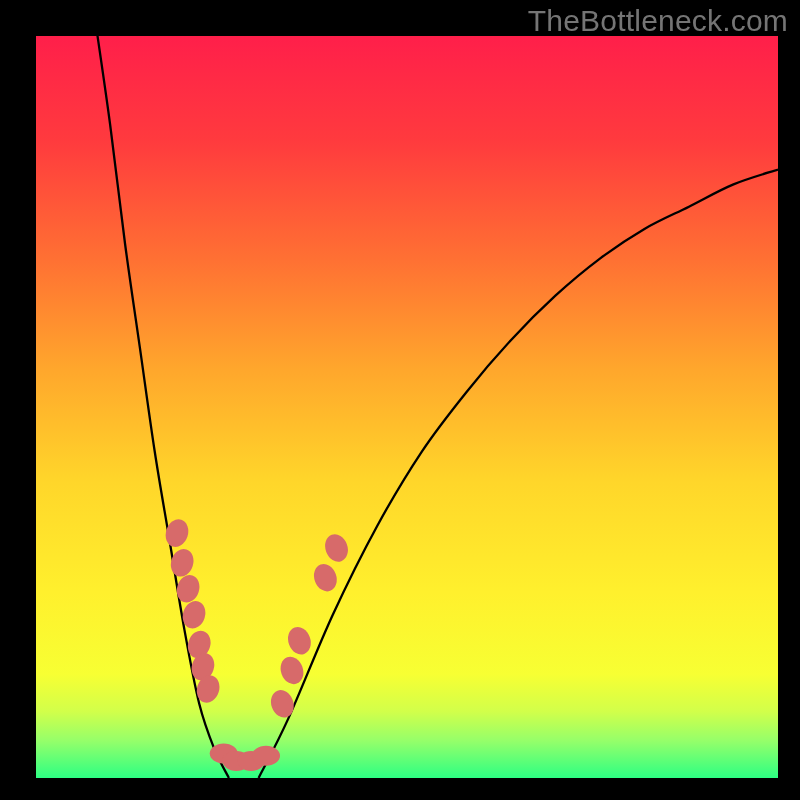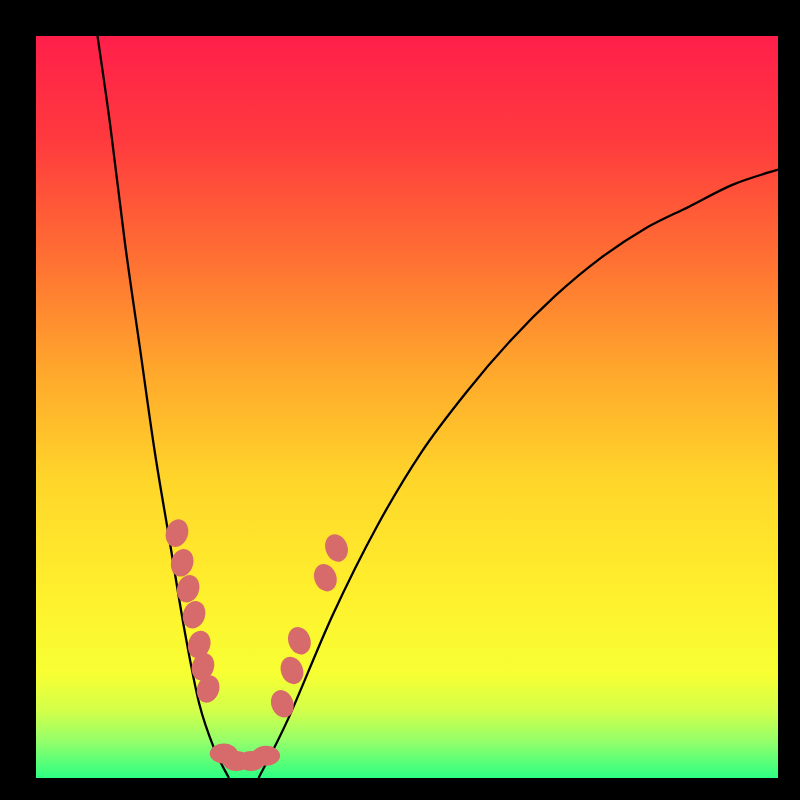--- a/index.html
+++ b/index.html
@@ -72,13 +72,14 @@
           <ellipse cx="251.17999999999998" cy="760.934" rx="14" ry="10" fill="#d76a6a"></ellipse>
           <ellipse cx="266.02" cy="755.74" rx="14" ry="10" fill="#d76a6a"></ellipse>
           <ellipse cx="282.34400000000005" cy="703.8000000000001" rx="11" ry="14" fill="#d76a6a" transform="rotate(-20 282.34400000000005 703.8000000000001)"></ellipse>
           <ellipse cx="291.99" cy="670.41" rx="11" ry="14" fill="#d76a6a" transform="rotate(-20 291.99 670.41)"></ellipse>
           <ellipse cx="299.40999999999997" cy="640.7299999999999" rx="11" ry="14" fill="#d76a6a" transform="rotate(-20 299.40999999999997 640.7299999999999)"></ellipse>
           <ellipse cx="325.38" cy="577.66" rx="11" ry="14" fill="#d76a6a" transform="rotate(-20 325.38 577.66)"></ellipse>
           <ellipse cx="336.51000000000005" cy="547.98" rx="11" ry="14" fill="#d76a6a" transform="rotate(-20 336.51000000000005 547.98)"></ellipse>
         </g>
     </g>
   </svg>
+  <div class="watermark">TheBottleneck.com</div>
 </div>
 
 </body></html>

